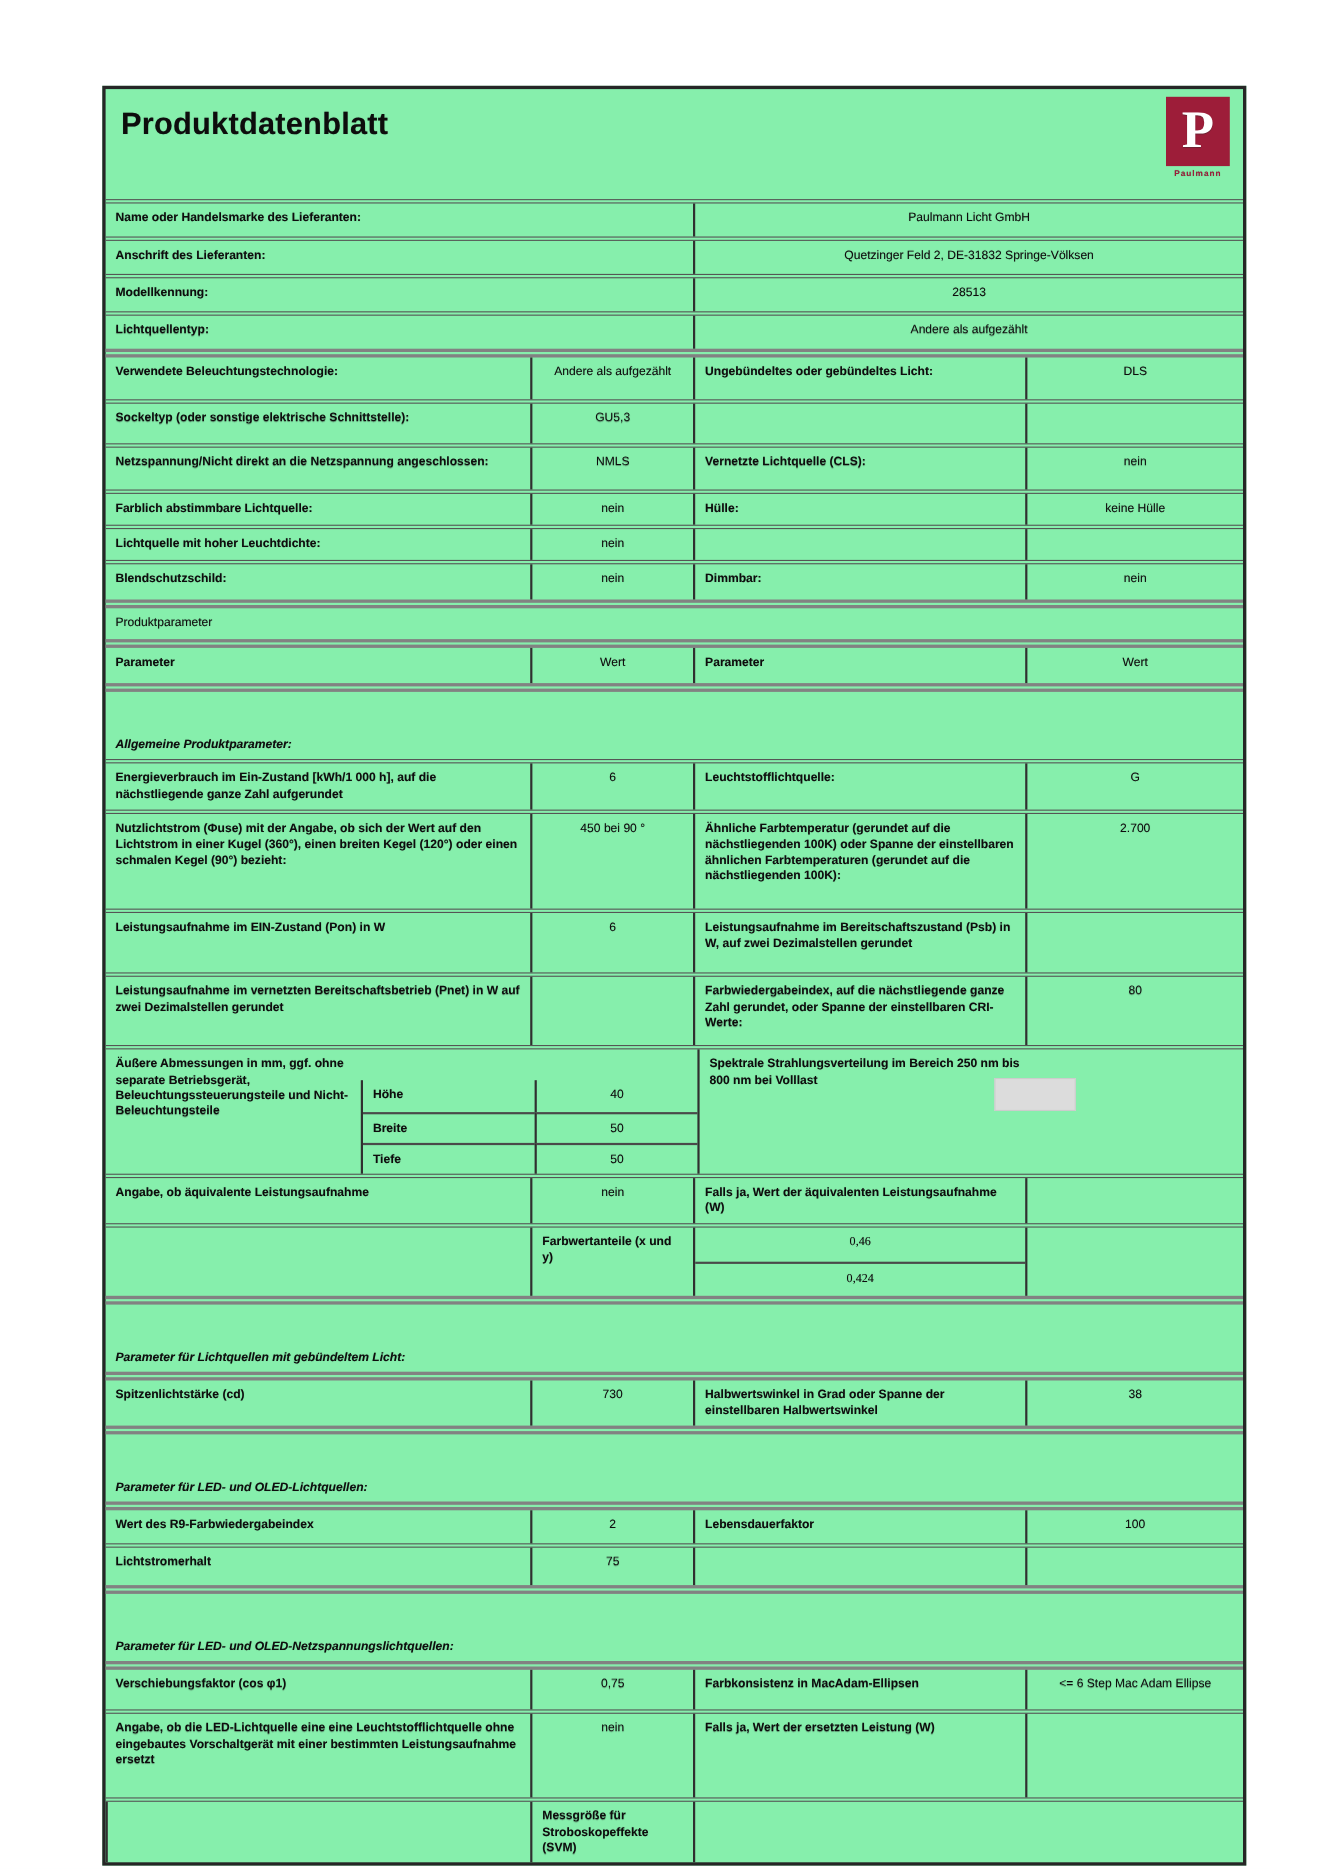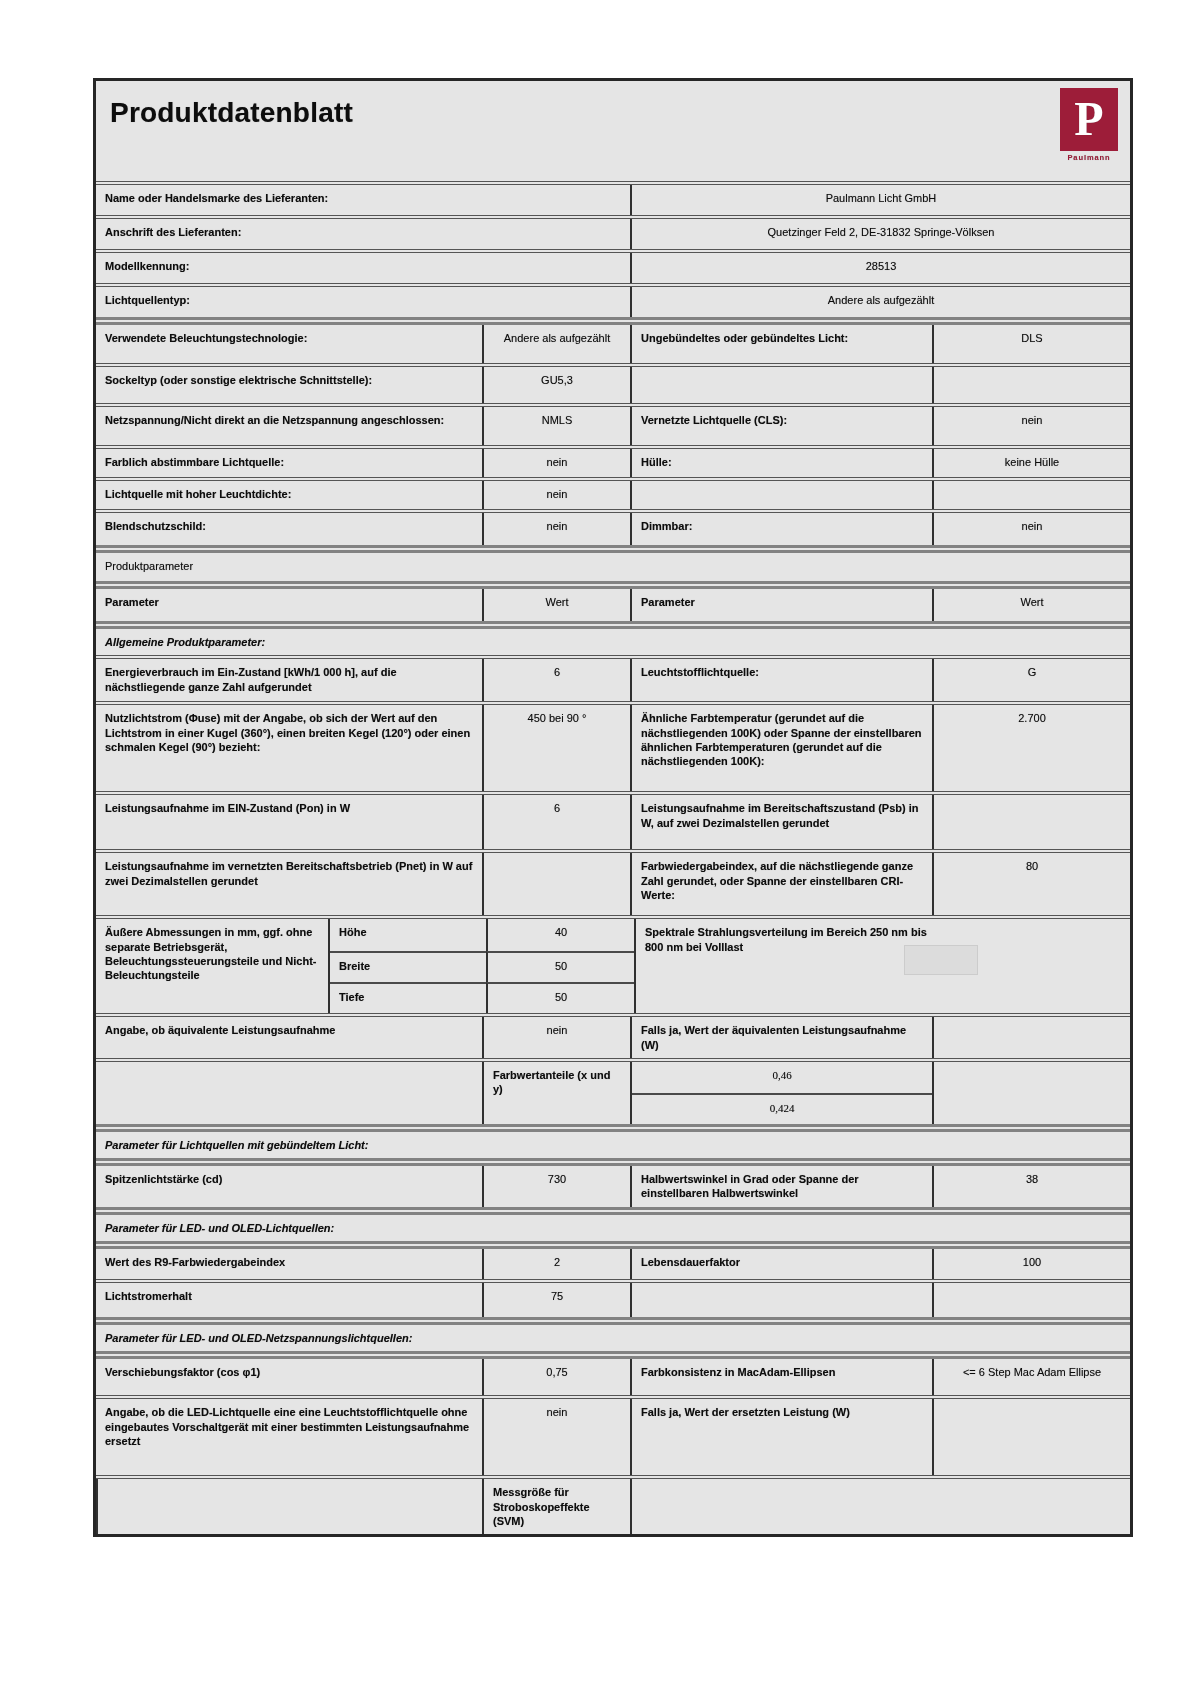--- a/index.html
+++ b/index.html
@@ -7,21 +7,21 @@
     margin: 0; padding: 0;
     width: 1200px; height: 1699px;
     background: #ffffff;
     font-family: "Liberation Sans", sans-serif;
     color: #0d0d0d;
   }
   .sheet {
     position: absolute;
     left: 93px; top: 78px;
     width: 1040px;
-    background: #e5e5e5;
+    background: #86efac;
     border: 3px solid #262626;
     text-shadow: 0 0.2px 0.7px rgba(45,45,45,0.45);
   }
   
   .titlebar { position: relative; height: 100px; }
   .doc-title {
     margin: 0; padding: 16px 0 0 14px;
     font-size: 28px; font-weight: 700; letter-spacing: 0.2px;
   }
   .logo { position: absolute; top: 7px; right: 12px; width: 58px; text-align: center; }
@@ -43,23 +43,23 @@
   .two-col  { grid-template-columns: 534px 1fr; }
   .four-col { grid-template-columns: 386px 148px 302px 1fr; }
   .full     { grid-template-columns: 1fr; }
   .rowE     { grid-template-columns: 232px 306px 1fr; }
   .cell { padding: 6px 9px; font-size: 11px; line-height: 1.3; }
   .bl { border-left: 2px solid #303030; }
   .bt { border-top: 2px solid #4a4a4a; }
   .lbl { font-weight: 700; }
   .val { text-align: center; font-weight: 400; }
   .val-left { text-align: center; font-weight: 400; }
-  .italic { font-style: italic; }
-  
-  .dim-sub { display: grid; grid-template-columns: 156px 1fr; grid-auto-rows: 1fr; }
+  .italic { font-style: italic; margin-top: 35px; }
+  
+  .dim-sub { display: grid; grid-template-columns: 156px 1fr; grid-auto-rows: 1fr; margin-top: 28px; }
   .spectral-cell { position: relative; }
   .spectral-img {
     position: absolute; left: 268px; top: 26px;
     width: 74px; height: 30px;
     background: #dcdcdc; border: 1px solid #cccccc;
   }
   
   .chroma { display: grid; grid-template-rows: 1fr 1fr; font-family: Liberation Serif, serif; }
   
   .h32{min-height:32px}.h34{min-height:34px}.h36{min-height:36px}.h38{min-height:38px}

